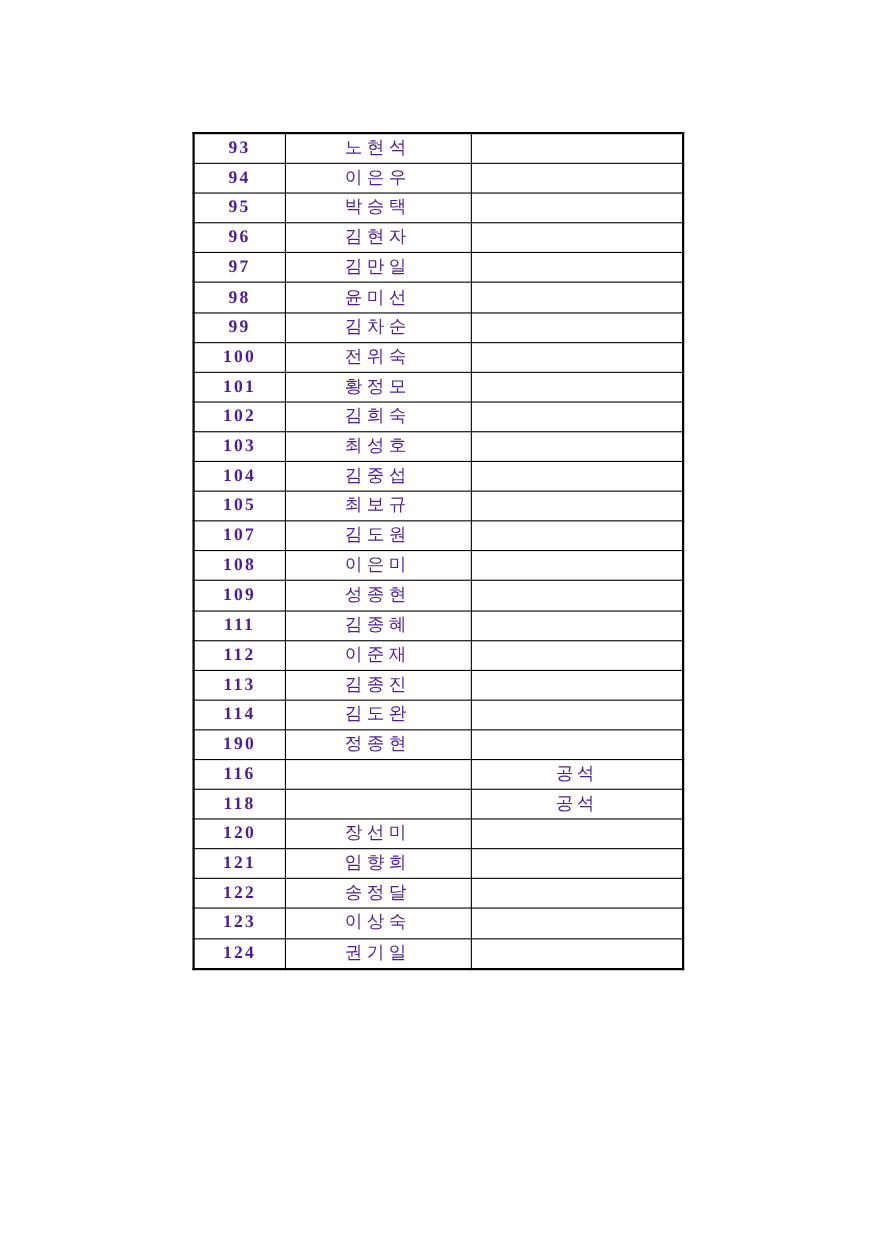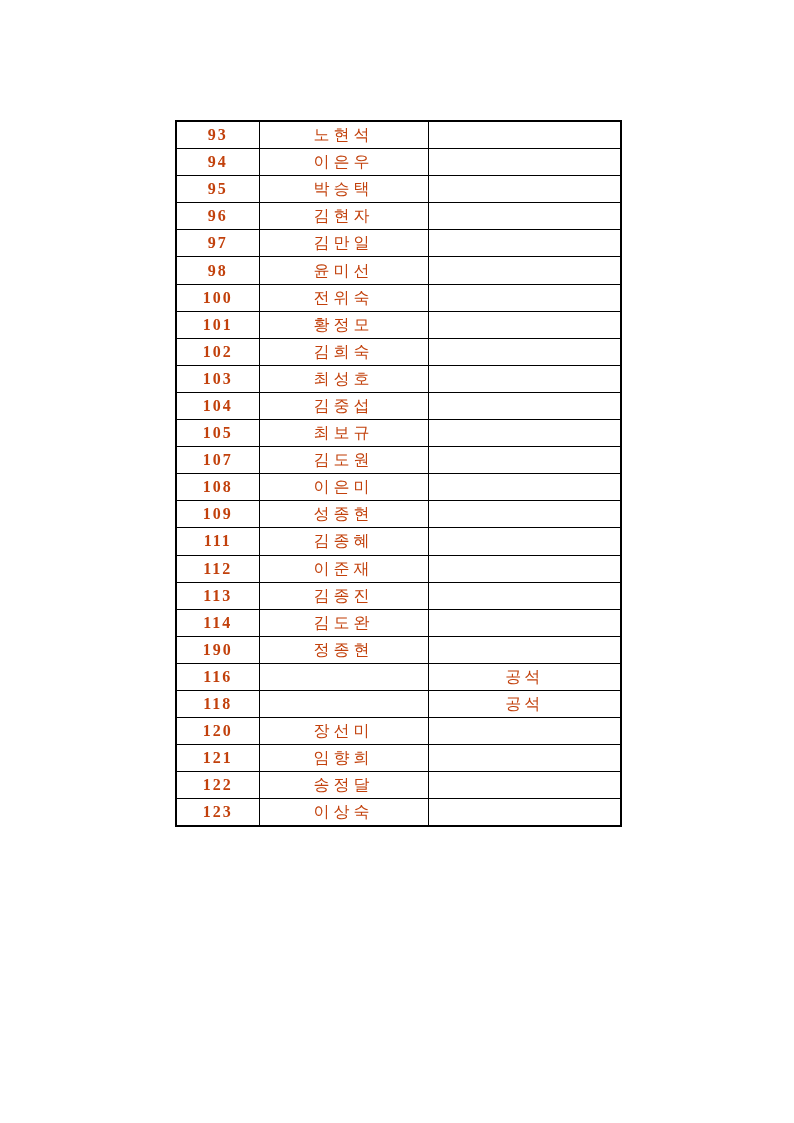--- a/index.html
+++ b/index.html
@@ -6,21 +6,21 @@
     margin: 0;
     padding: 0;
     background: #ffffff;
   }
   .page {
     position: relative;
     width: 794px;
     height: 1123px;
     background: #ffffff;
     font-family: "Liberation Serif", "DejaVu Serif", serif;
-    color: #c2410c;
+    color: #4c1d95;
     overflow: hidden;
     border-radius: 11px;
   }
   table.roster {
     position: absolute;
     left: 175px;
     top: 120px;
     width: 445px;
     border-collapse: collapse;
     table-layout: fixed;
@@ -89,20 +89,25 @@
           <td class="col-no">97</td>
           <td class="col-name">김만일</td>
           <td class="col-note"></td>
         </tr>
         <tr>
           <td class="col-no">98</td>
           <td class="col-name">윤미선</td>
           <td class="col-note"></td>
         </tr>
         <tr>
+          <td class="col-no">99</td>
+          <td class="col-name">김차순</td>
+          <td class="col-note"></td>
+        </tr>
+        <tr>
           <td class="col-no">100</td>
           <td class="col-name">전위숙</td>
           <td class="col-note"></td>
         </tr>
         <tr>
           <td class="col-no">101</td>
           <td class="col-name">황정모</td>
           <td class="col-note"></td>
         </tr>
         <tr>
@@ -186,17 +191,22 @@
           <td class="col-note"></td>
         </tr>
         <tr>
           <td class="col-no">122</td>
           <td class="col-name">송정달</td>
           <td class="col-note"></td>
         </tr>
         <tr>
           <td class="col-no">123</td>
           <td class="col-name">이상숙</td>
+          <td class="col-note"></td>
+        </tr>
+        <tr>
+          <td class="col-no">124</td>
+          <td class="col-name">권기일</td>
           <td class="col-note"></td>
         </tr>
       </tbody>
   </table>
 </div>
 
 </body></html>

